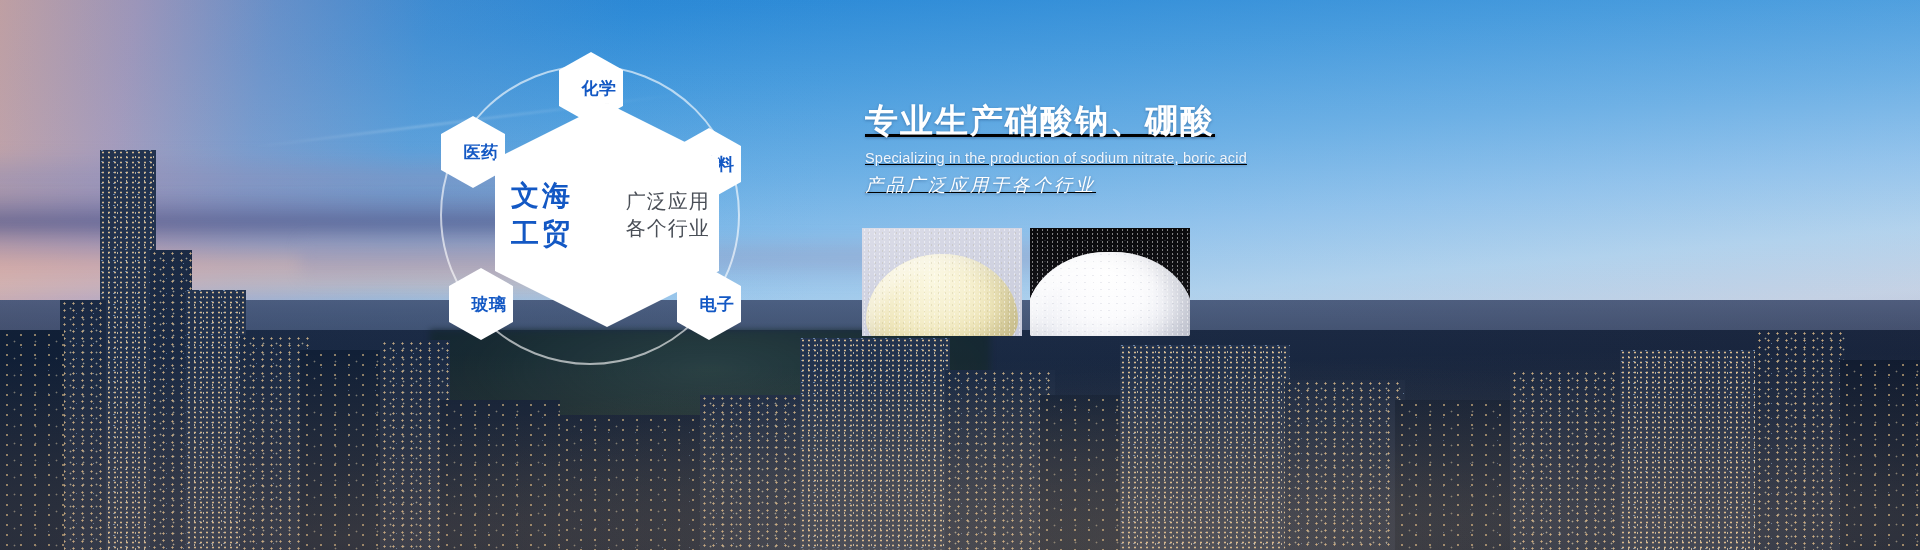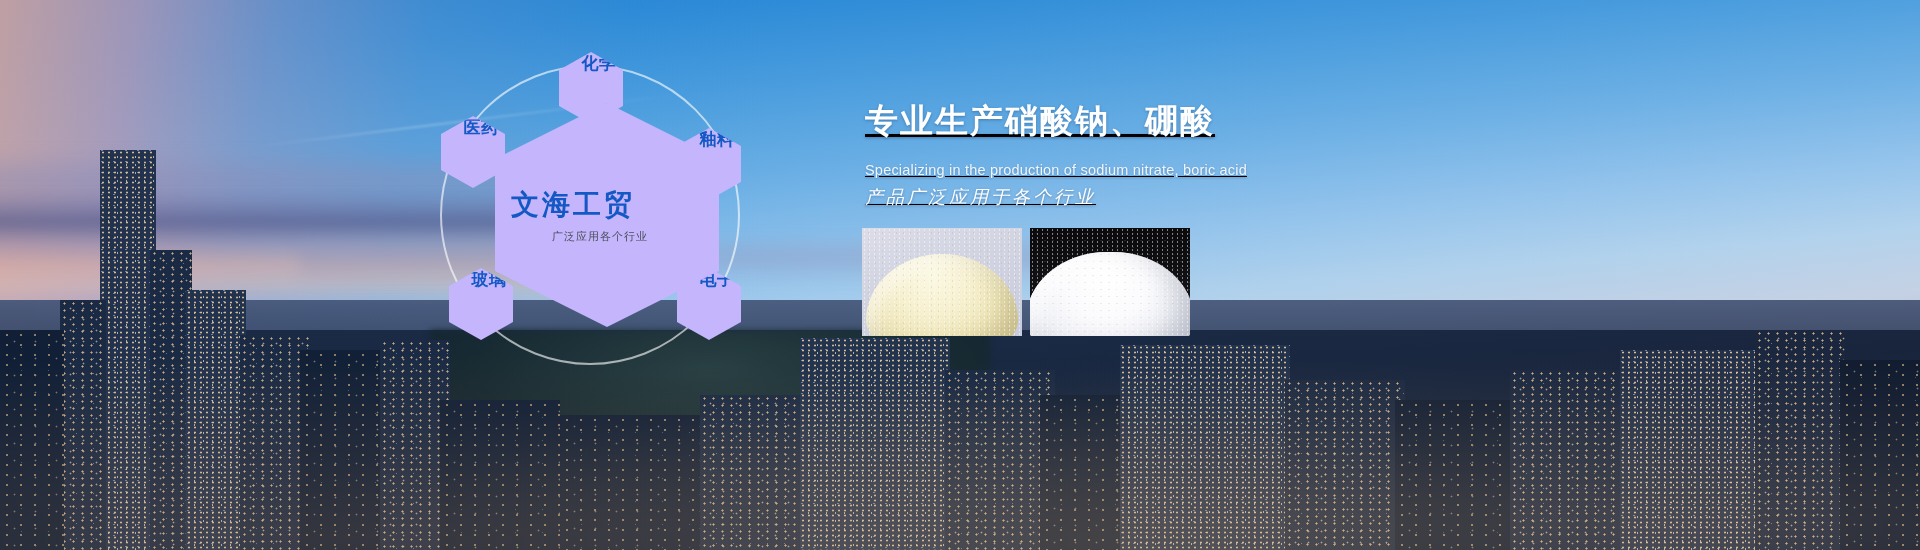--- a/index.html
+++ b/index.html
@@ -119,57 +119,57 @@
   }
 
   
   .hexgraphic{position:absolute;left:415px;top:30px;width:360px;height:400px;}
   .ring{
     position:absolute;left:25px;top:35px;width:300px;height:300px;
     border-radius:50%;border:2px solid rgba(255,255,255,.62);
   }
   .hex{
     position:absolute;
-    background:#c4b5fd;
+    background:#ffffff;
     clip-path:polygon(50% 0%,100% 25%,100% 75%,50% 100%,0% 75%,0% 25%);
-    display:flex;justify-content:center;
+    display:flex;align-items:center;justify-content:center;
     box-shadow:0 2px 12px rgba(10,40,80,.18);
     padding-left:16px;
   }
   .hex.small{width:64px;height:72px;}
   .hex.small .lbl{
     color:#1358c4;font-weight:bold;font-size:17px;letter-spacing:.5px;
     font-family:"Liberation Sans","DejaVu Sans",sans-serif;
   }
   .hex.center{
-    width:224px;height:224px;left:80px;top:73px;flex-direction:column;gap:5px;
+    width:224px;height:224px;left:80px;top:73px;flex-direction:row;gap:5px;
     box-shadow:0 4px 22px rgba(10,40,80,.22);
   }
   .hex.center .title{
     color:#1358c4;font-weight:bold;font-size:28px;letter-spacing:3px;
   }
   .hex.center .sub{
-    color:#4a4f57;font-size:11px;letter-spacing:1px;margin-left:41px;
+    color:#4a4f57;font-size:20px;letter-spacing:1px;margin-left:41px;
   }
   
   .hx-top     {left:144px;top:22px;}
   .hx-upright {left:262px;top:98px;}
   .hx-lowright{left:262px;top:238px;}
   .hx-bottom  {left:144px;top:326px;}
   .hx-lowleft {left:34px; top:238px;}
   .hx-upleft  {left:26px; top:86px;}
 
   
   .copy{position:absolute;left:865px;top:100px;width:700px;text-decoration:underline;}
   .copy .h1{
     color:#ffffff;font-weight:bold;font-size:33px;letter-spacing:2px;
     text-shadow:0 1px 3px rgba(10,40,90,.35);line-height:1.25;
   }
   .copy .h2{
-    color:#f0f6fc;font-size:14.5px;letter-spacing:.2px;margin-top:21px;
+    color:#f0f6fc;font-size:14.5px;letter-spacing:.2px;margin-top:9px;
     text-shadow:0 1px 2px rgba(10,40,90,.30);
   }
   .copy .h3{
     color:#ffffff;font-size:18px;letter-spacing:3px;margin-top:7px;
     font-family:"Liberation Serif","DejaVu Serif",serif;font-style:italic;
     text-shadow:0 1px 3px rgba(10,40,90,.35);
   }
 
   
   .shots{position:absolute;left:862px;top:228px;display:flex;gap:8px;}

